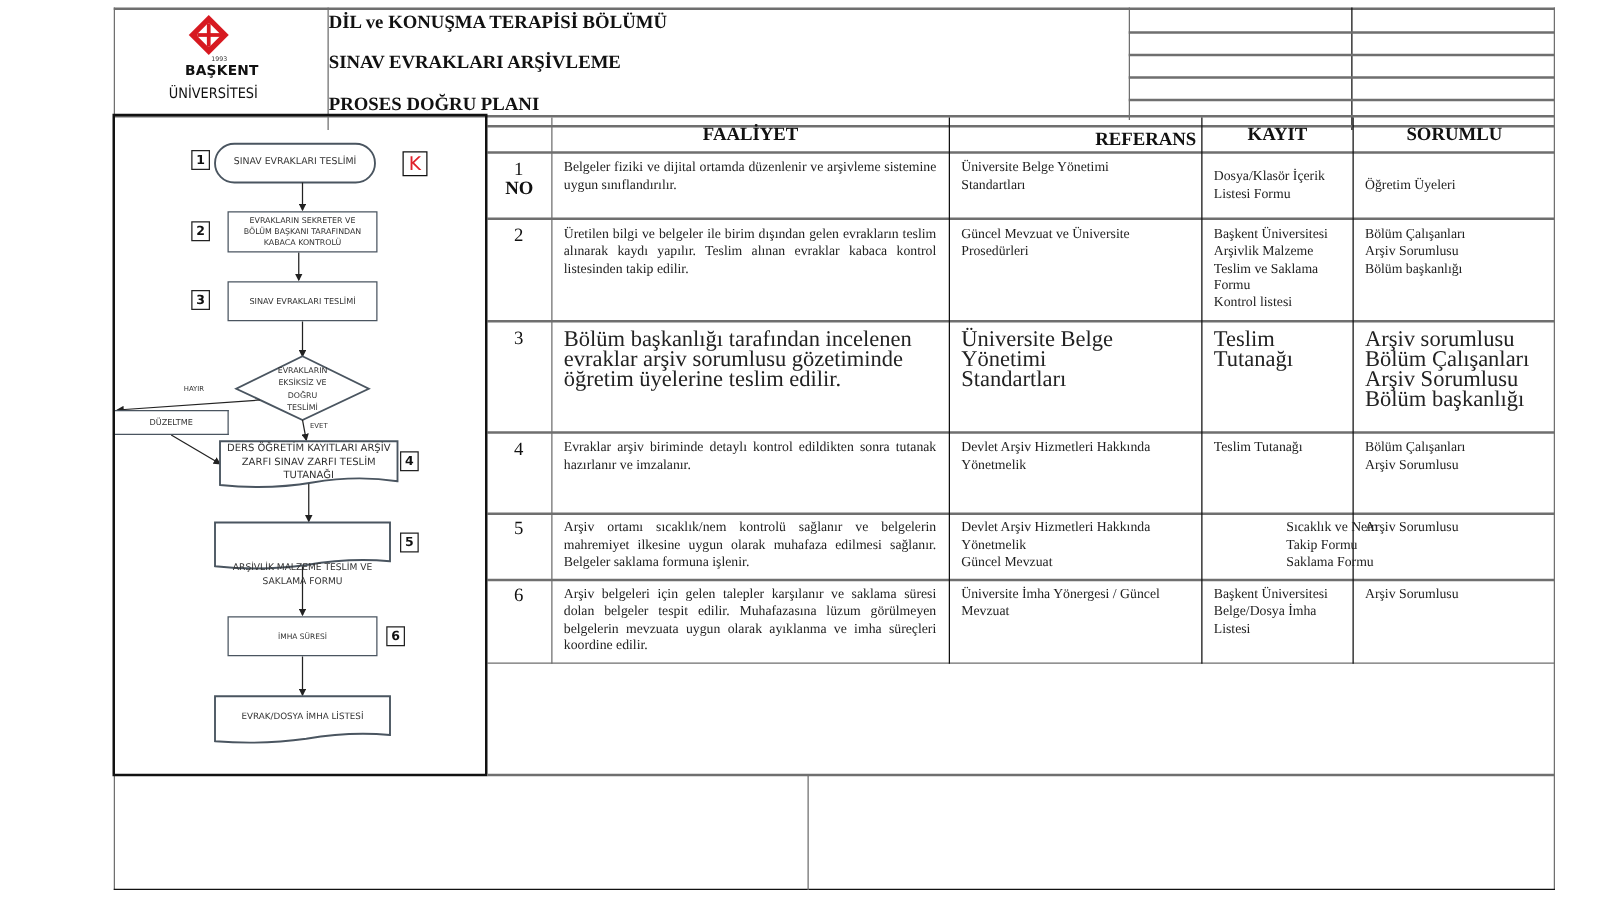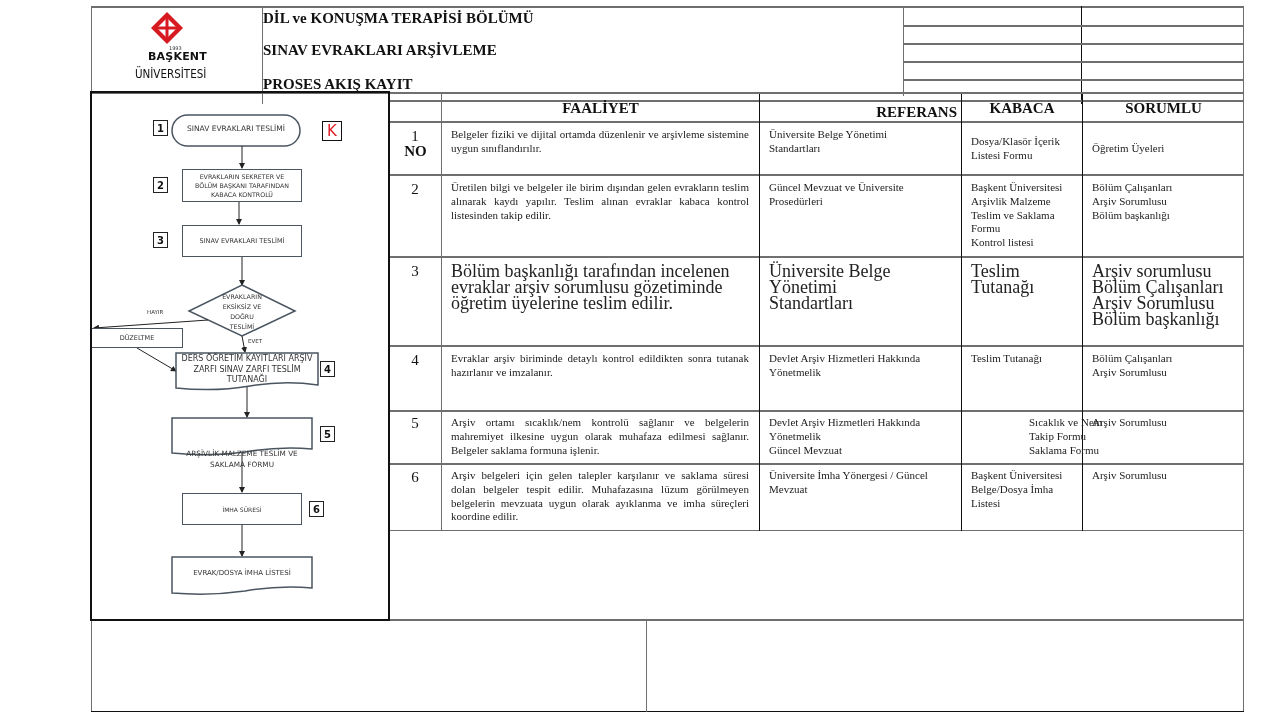--- a/index.html
+++ b/index.html
@@ -68,42 +68,42 @@
     <polygon points="4,17 8,14 8,20" fill="#d71920"></polygon>
     <polygon points="30,17 26,14 26,20" fill="#d71920"></polygon>
   </svg>
   <span class="logo-year">1993</span>
   <span class="logo-text1">BAŞKENT</span>
   <span class="logo-text2">ÜNİVERSİTESİ</span>
 </div>
 
 <div class="header-title" style="top:10px;">DİL ve KONUŞMA TERAPİSİ BÖLÜMÜ</div>
 <div class="header-title" style="top:42px;">SINAV EVRAKLARI ARŞİVLEME</div>
-<div class="header-title" style="top:76px;">PROSES AKIŞ KAYIT</div>
+<div class="header-title" style="top:76px;">PROSES DOĞRU PLANI</div>
 
 <div>
 
   <div class="line" style="left:390px; top:100px; width:854px; height:2px;"></div>
   <div class="line" style="left:390px; top:121px; width:854px; height:2px;"></div>
   <div class="line" style="left:390px; top:174px; width:854px; height:2px;"></div>
   <div class="line" style="left:390px; top:256px; width:854px; height:2px;"></div>
   <div class="line" style="left:390px; top:345px; width:854px; height:2px;"></div>
   <div class="line" style="left:390px; top:410px; width:854px; height:2px;"></div>
   <div class="line" style="left:390px; top:463px; width:854px; height:2px;"></div>
   <div class="line" style="left:390px; top:530px; width:854px; height:1px;"></div>
 
   <div class="line" style="left:441px; top:94px; width:1px; height:437px;"></div>
   <div class="line-dark" style="left:759px; top:94px; width:1px; height:437px;"></div>
   <div class="line-dark" style="left:961px; top:94px; width:1px; height:437px;"></div>
   <div class="line-dark" style="left:1082px; top:94px; width:1px; height:437px;"></div>
 
   <div class="th" style="left:390px; top:100px; width:51px;margin-top:43px;">NO</div>
   <div class="th" style="left:442px; top:100px; width:317px;">FAALİYET</div>
   <div class="th" style="left:760px; top:104px; width:201px; text-align:right; padding-right:4px; box-sizing:border-box;">REFERANS</div>
-  <div class="th" style="left:962px; top:100px; width:120px;">KABACA</div>
+  <div class="th" style="left:962px; top:100px; width:120px;">KAYIT</div>
   <div class="th" style="left:1083px; top:100px; width:161px;">SORUMLU</div>
 
   <div>
     <div class="no" style="left:390px; top:128px;">1</div>
     <div class="cell just" style="left:451px; top:128px; width:298px;">Belgeler fiziki ve dijital ortamda düzenlenir ve arşivleme sistemine uygun sınıflandırılır.</div>
     <div class="cell multiline" style="left:769px; top:128px; width:190px;">Üniversite Belge Yönetimi
 Standartları</div>
     <div class="cell multiline" style="left:971px; top:135px; width:110px;">Dosya/Klasör İçerik
 Listesi Formu</div>
     <div class="cell multiline" style="left:1092px; top:142px; width:150px;">Öğretim Üyeleri</div>

